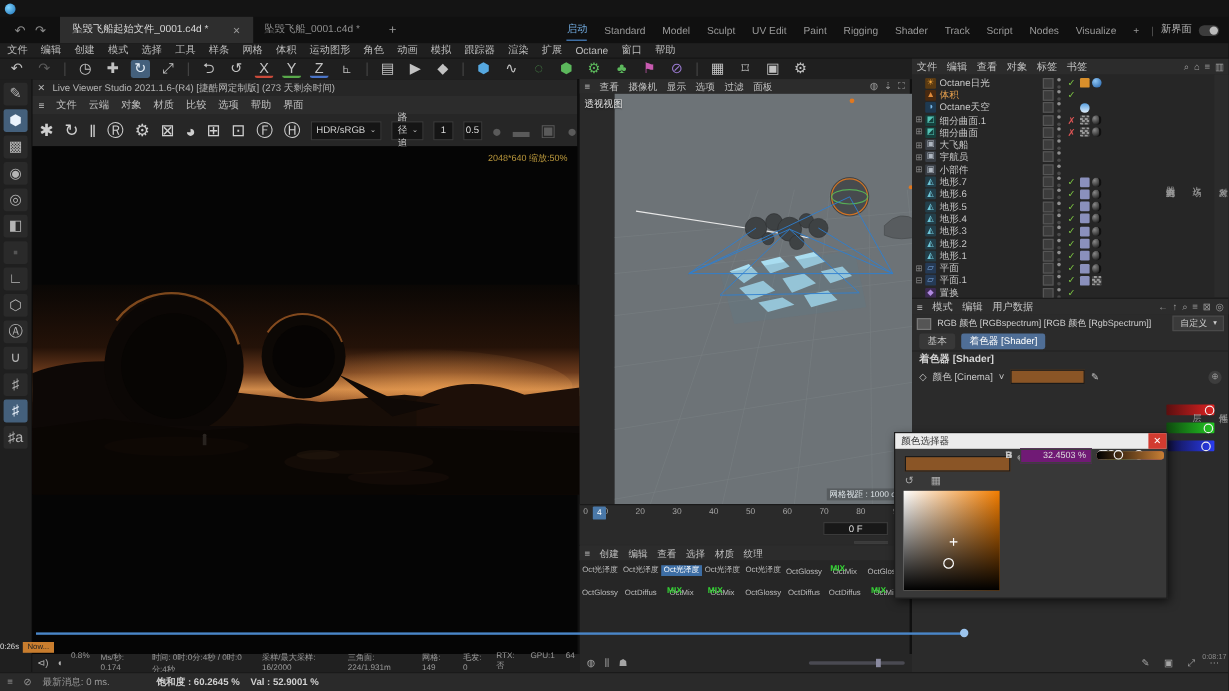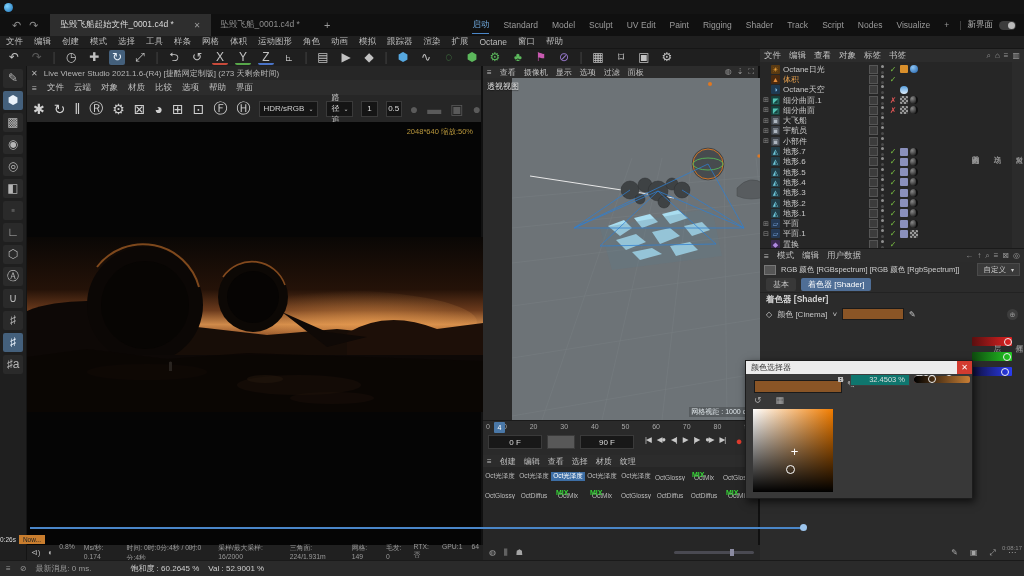--- a/index.html
+++ b/index.html
@@ -61,21 +61,21 @@
   .vpmenu{height:12px;background:#2c2c2c;display:flex;gap:8px;align-items:center;font-size:8px;color:#c0c0c0;padding:0 4px;}
   .vpmenu .ric{margin-left:auto;display:flex;gap:5px;color:#9a9a9a;}
   .vpcanvas{position:relative;height:342px;padding-left:29px;}
   .vplabel{position:absolute;left:4px;top:3px;font-size:8px;color:#e0e0e0;text-shadow:0 1px 1px #0008;}
   .gridlabel{position:absolute;right:4px;bottom:3px;font-size:7px;color:#dfe6ea;background:#0003;padding:0 2px;}
   .ruler{position:relative;height:14px;background:#2a2a2a;border-top:1px solid #1a1a1a;font-size:7px;color:#a8a8a8;}
   .ticks{position:absolute;left:16px;right:6px;top:2px;display:flex;justify-content:space-between;}
   .zero{position:absolute;left:3px;top:2px;}
   .playhead{position:absolute;left:4%;top:1px;width:11px;height:11px;background:#4a78a8;color:#fff;font-size:7px;
             text-align:center;line-height:11px;border-radius:1px;}
-  .transport{height:19px;background:#2a2a2a;display:flex;align-items:flex-start;gap:5px;padding:0 5px;font-size:8px;}
+  .transport{height:19px;background:#2a2a2a;display:flex;align-items:flex-end;gap:5px;padding:0 18px;font-size:8px;flex-direction:column;}
   .tfield{background:#181818;border:1px solid #3a3a3a;width:52px;height:12px;display:flex;align-items:center;justify-content:center;color:#ddd;}
   .tgray{background:#585858;width:26px;height:12px;border:1px solid #3a3a3a;}
   .tbtn{color:#c8c8c8;font-size:7.5px;letter-spacing:-1px;}
   .rec{color:#e03c2e;font-size:11px;}
   
   .mat{left:483px;top:455px;width:277px;height:90px;background:#262626;box-sizing:border-box;border-right:2px solid #101010;}
   .matmenu{height:12px;background:#2c2c2c;display:flex;gap:8px;align-items:center;font-size:8px;color:#c0c0c0;padding:0 4px;}
   .mrow{display:flex;}
   .mitem{width:34px;text-align:center;}
   .msphere{width:30px;height:26px;margin:1px auto 0;position:relative;
@@ -140,21 +140,21 @@
   .dlgtitle{height:13px;background:#ececec;display:flex;align-items:center;font-size:8px;color:#333;padding-left:5px;}
   .dlgx{margin-left:auto;width:15px;height:13px;background:#d23b30;color:#fff;font-size:8px;text-align:center;line-height:13px;}
   .dswatch{position:absolute;left:8px;top:19px;width:86px;height:11px;background:#8a5526;border:1px solid #1a1a1a;}
   .dpencil{position:absolute;left:101px;top:18px;font-size:10px;color:#bbb;}
   .dicons{position:absolute;left:8px;top:34px;display:flex;gap:14px;font-size:9px;color:#aaa;}
   .gradsq{position:absolute;left:7px;top:48px;width:80px;height:83px;
           background:linear-gradient(to top,#000,rgba(0,0,0,0)),linear-gradient(to right,#fff,#f27d00);}
   .cross{position:absolute;left:52%;top:52%;width:14px;height:14px;margin:-7px 0 0 -7px;color:#fff;font-size:13px;line-height:14px;text-align:center;}
   .ringmark{position:absolute;left:46%;top:72%;width:7px;height:7px;border:1.5px solid #fff;border-radius:50%;margin:-4px 0 0 -4px;}
   .crow{position:absolute;left:92px;height:11px;display:flex;align-items:center;gap:4px;font-size:7.5px;color:#c5c5c5;}
-  .cval{width:54px;height:10px;background:#0f766e;border:1px solid #3e3e3e;display:flex;align-items:center;justify-content:flex-end;padding-right:4px;color:#ddd;}
+  .cval{width:54px;height:10px;background:#701a75;border:1px solid #3e3e3e;display:flex;align-items:center;justify-content:flex-end;padding-right:4px;color:#ddd;}
   .sl{position:relative;width:56px;height:7px;border-radius:3px;}
   .sl.r{background:linear-gradient(to right,#1d3a17,#6a2012 45%,#e0490f);}
   .sl.g{background:linear-gradient(to right,#3c1212,#2db82d);}
   .sl.b{background:linear-gradient(to right,#2a2410,#2d3bee);}
   .sl.h{background:linear-gradient(to right,#e02020,#e0e020 18%,#20c020 36%,#20c0c0 52%,#2020e0 68%,#c020c0 84%,#e02020);}
   .sl.s{background:linear-gradient(to right,#909090,#9a5b1e);}
   .sl.v{background:linear-gradient(to right,#000,#c87f35);}
   .knob{position:absolute;top:-1px;width:8px;height:8px;border-radius:50%;border:1.5px solid #f0f0f0;background:transparent;margin-left:-4px;box-sizing:border-box;}
   
   .lvstatus{left:27px;top:545px;width:456px;height:15px;background:#202020;display:flex;gap:7px;align-items:center;
@@ -162,21 +162,21 @@
   .lvstatus .ic{font-size:8px;color:#b5b5b5;}
   .matfooter{left:483px;top:545px;width:277px;height:15px;background:#262626;display:flex;gap:8px;align-items:center;
              font-size:8px;color:#a5a5a5;padding:0 6px;box-sizing:border-box;}
   .mfslider{margin-left:auto;width:80px;height:3px;background:#4a4a52;border-radius:2px;position:relative;}
   .mfslider i{position:absolute;left:70%;top:-2px;width:4px;height:7px;background:#8a8aa0;display:block;}
   .rfooter{left:760px;top:545px;width:264px;height:15px;background:#2b2b2b;display:flex;gap:12px;align-items:center;
            justify-content:flex-end;font-size:8px;color:#a5a5a5;padding:0 8px;box-sizing:border-box;}
   .rtime{font-size:6px;color:#8a8a8a;position:absolute;right:2px;top:0;}
   .mainstatus{left:0;top:560px;width:1024px;height:16px;background:#2a2a2a;border-top:1px solid #1a1a1a;display:flex;
               gap:9px;align-items:center;font-size:8px;color:#9a9a9a;padding:0 6px;box-sizing:border-box;}
-  .mainstatus .white{color:#d0d0d0;}
+  .mainstatus .white{color:#d0d0d0;font-weight:bold;}
   .prog{left:0px;top:535px;z-index:7;display:flex;gap:3px;align-items:center;font-size:6.5px;color:#ddd;}
   .progchip{background:#c87d2e;color:#222;font-size:6.5px;padding:0 4px;height:9px;line-height:9px;}
 </style>
 </head>
 <body>
 
 <div id="root">
 
   <div class="abs titlebar">
     <span class="c4dlogo"></span>

